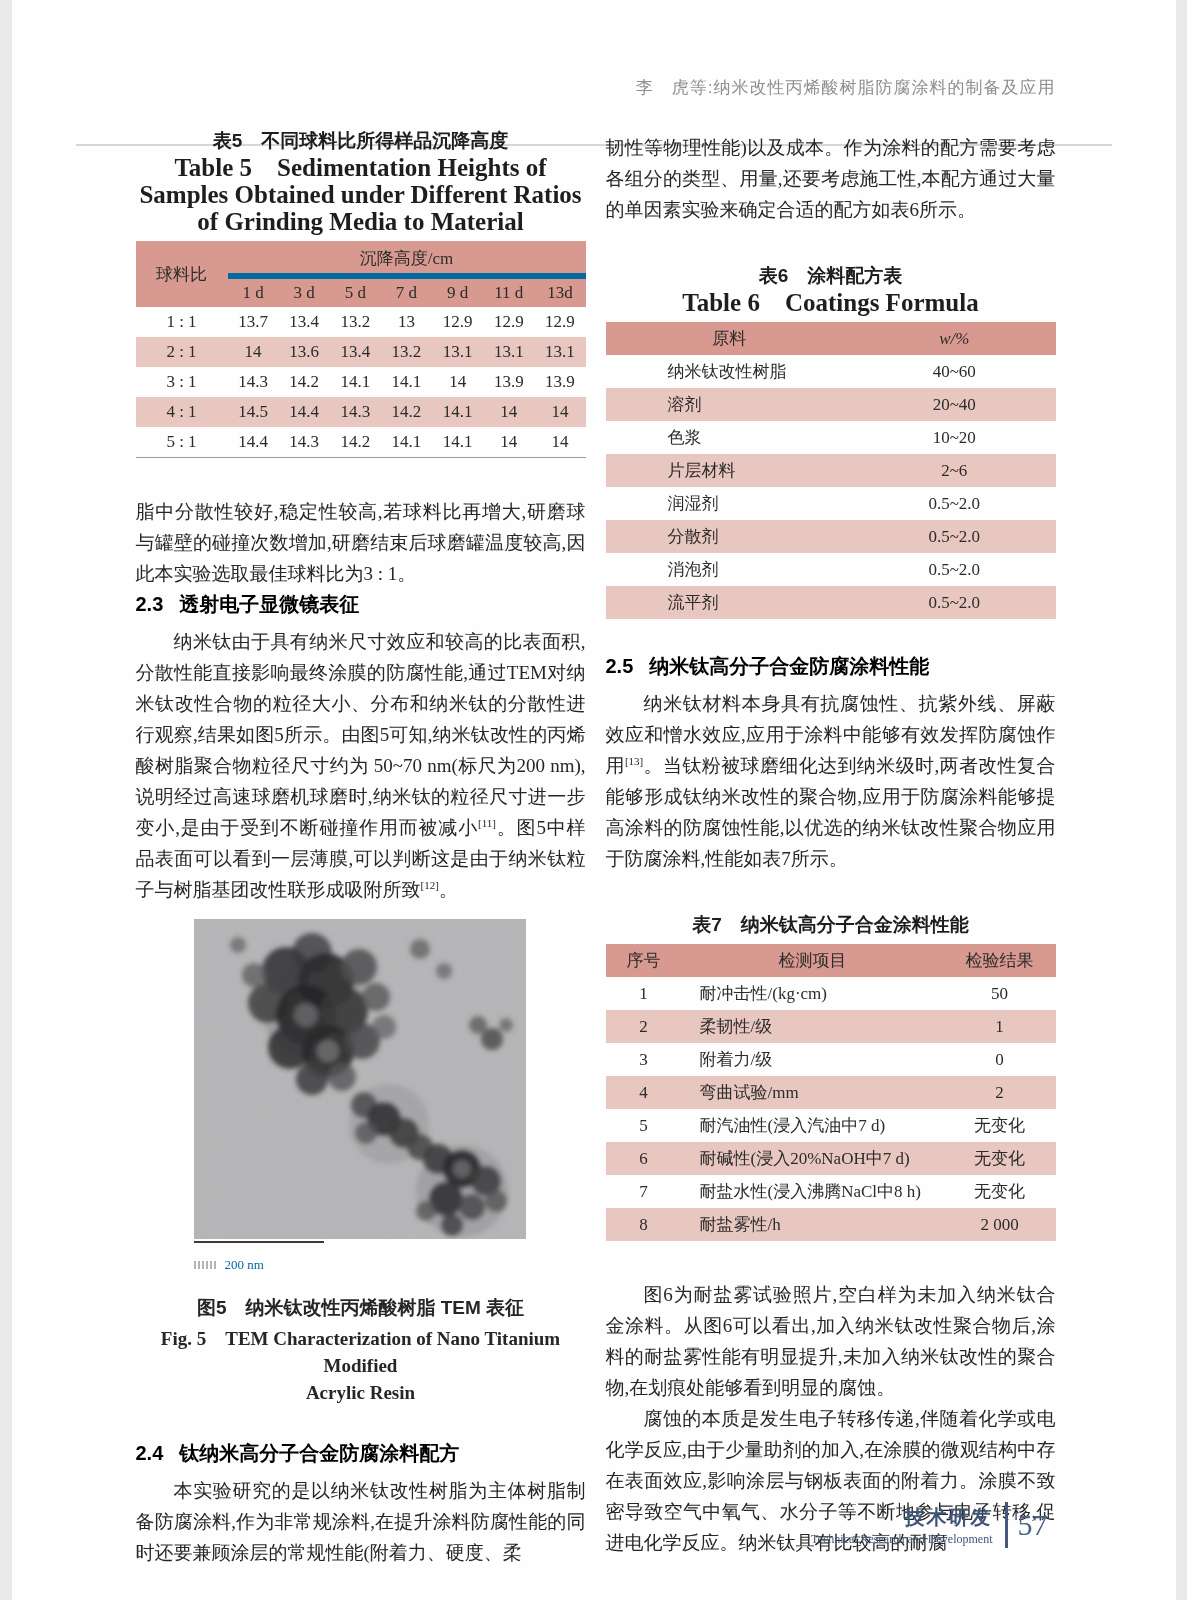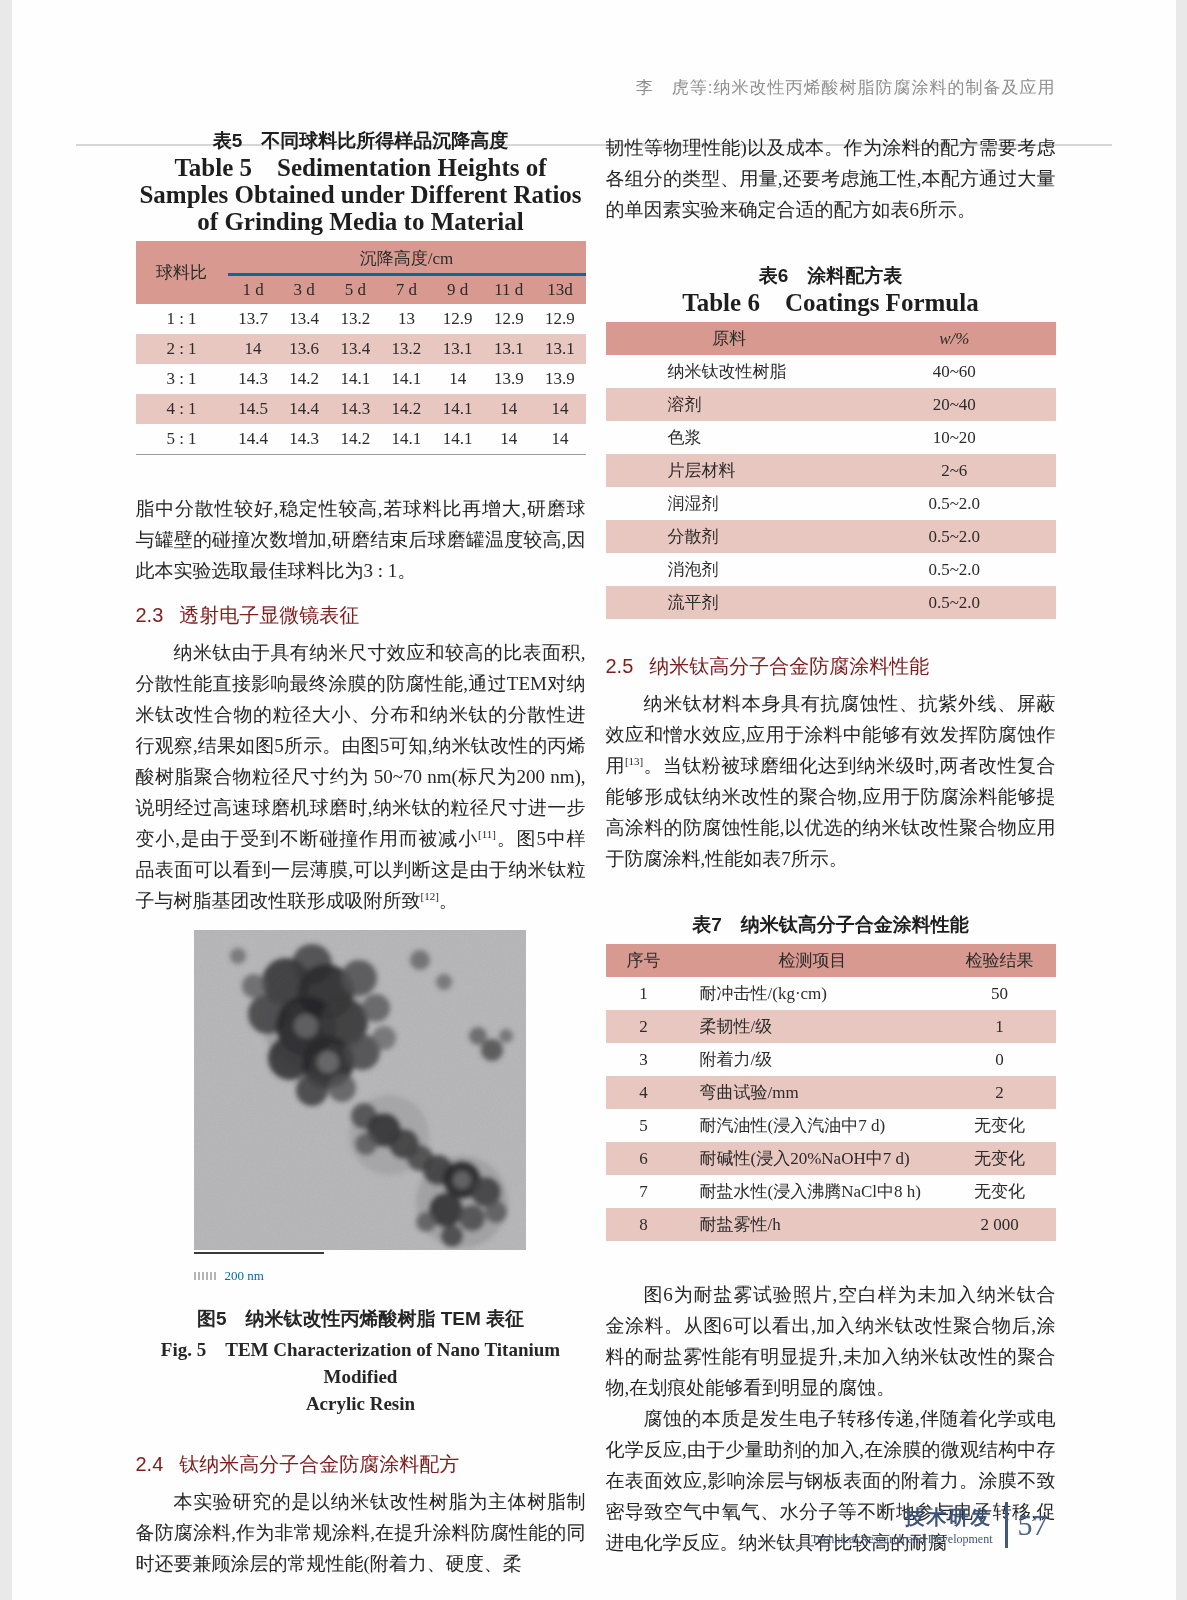--- a/index.html
+++ b/index.html
@@ -19,38 +19,38 @@
   .col{width:450px;}
 
   
   .para{font-size:19px;line-height:31px;text-align:justify;margin:0;
     word-break:break-all;text-justify:inter-character;}
   .para.indent{text-indent:2em;}
   .supref{font-size:11px;vertical-align:super;line-height:0;}
 
   
   .sec-heading{font-family:"Liberation Sans","DejaVu Sans",sans-serif;
-    font-weight:normal;font-size:20px;color:#7f1d1d;margin:16px 0 8px 0;}
+    font-weight:bold;font-size:20px;color:#000000;margin:2px 0 8px 0;}
   .sec-heading .sec-num{margin-right:16px;}
 
   
   .tbl-title-zh{font-family:"Liberation Sans","DejaVu Sans",sans-serif;
     font-weight:bold;font-size:19px;text-align:center;color:#1e1e1e;}
   .tbl-title-en{font-weight:bold;font-size:25px;text-align:center;color:#1e1e1e;
     line-height:27px;}
 
   
   table{border-collapse:collapse;width:100%;margin-top:6px;}
   th,td{font-weight:normal;font-size:17px;color:#2b2b2b;padding:5px 2px;text-align:center;}
   thead tr{background:#d89a90;}
   tr.shade{background:#e9c7c1;}
 
   
   .t5 .col-ratio{width:88px;}
-  .t5 .grp{border-bottom:3px solid #0369a1;padding:6px 0 3px;}
+  .t5 .grp{border-bottom:6px solid #0369a1;padding:6px 0 3px;}
   .t5 thead th{padding-top:4px;padding-bottom:4px;}
   .t5 tbody tr:last-child td{border-bottom:1.5px solid #9c9c9c;}
 
   
   .t6 td.name,{text-align:left;}
   .t6 .c-name{width:55%;}
   .t6 td.name{text-align:left;padding-left:62px;}
   .t6 .wpct{font-style:italic;}
 
   

